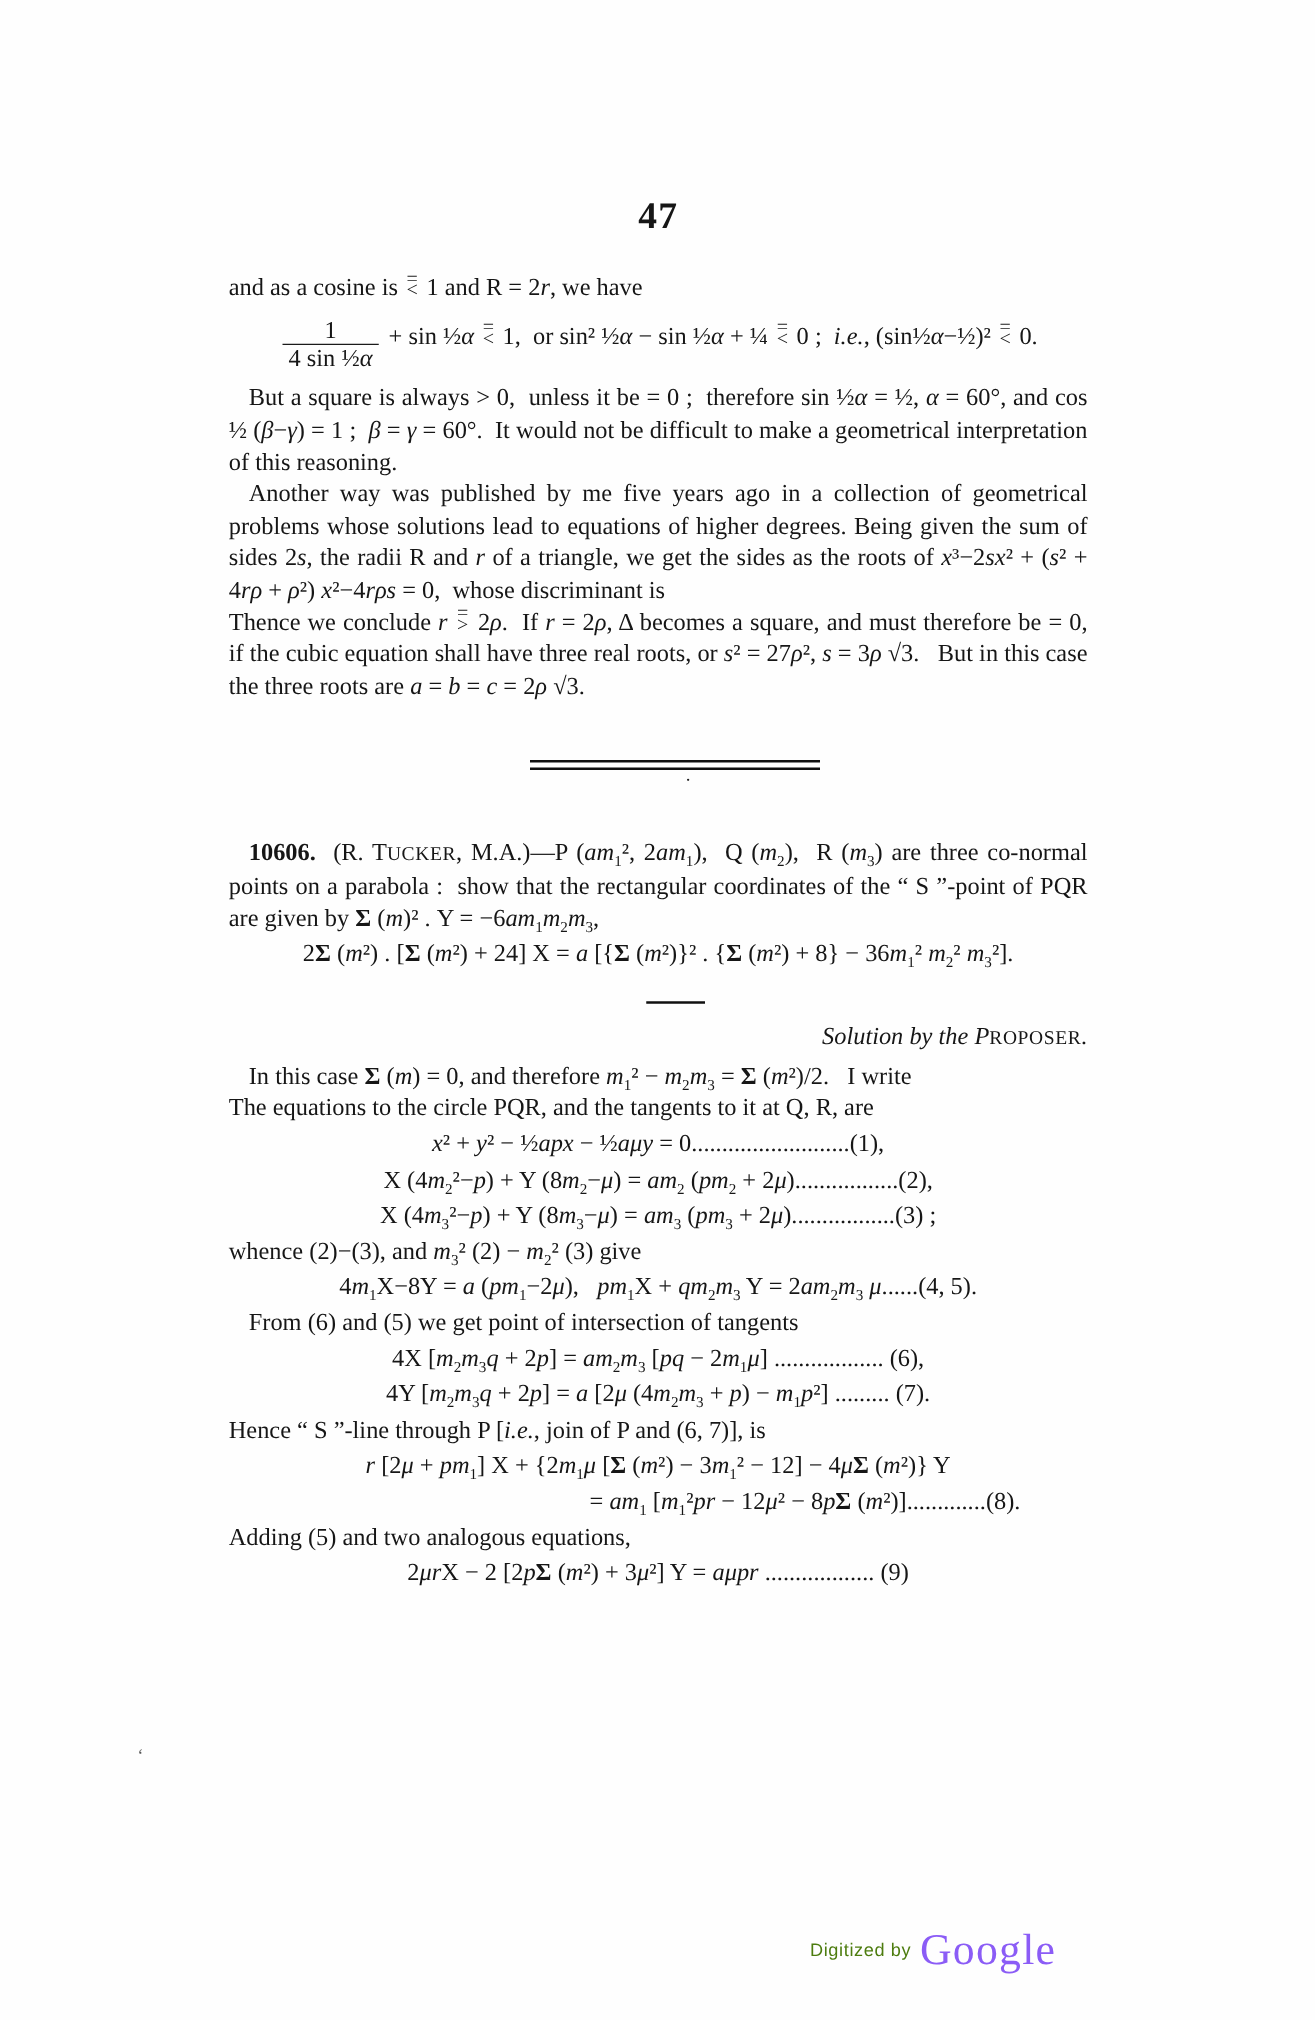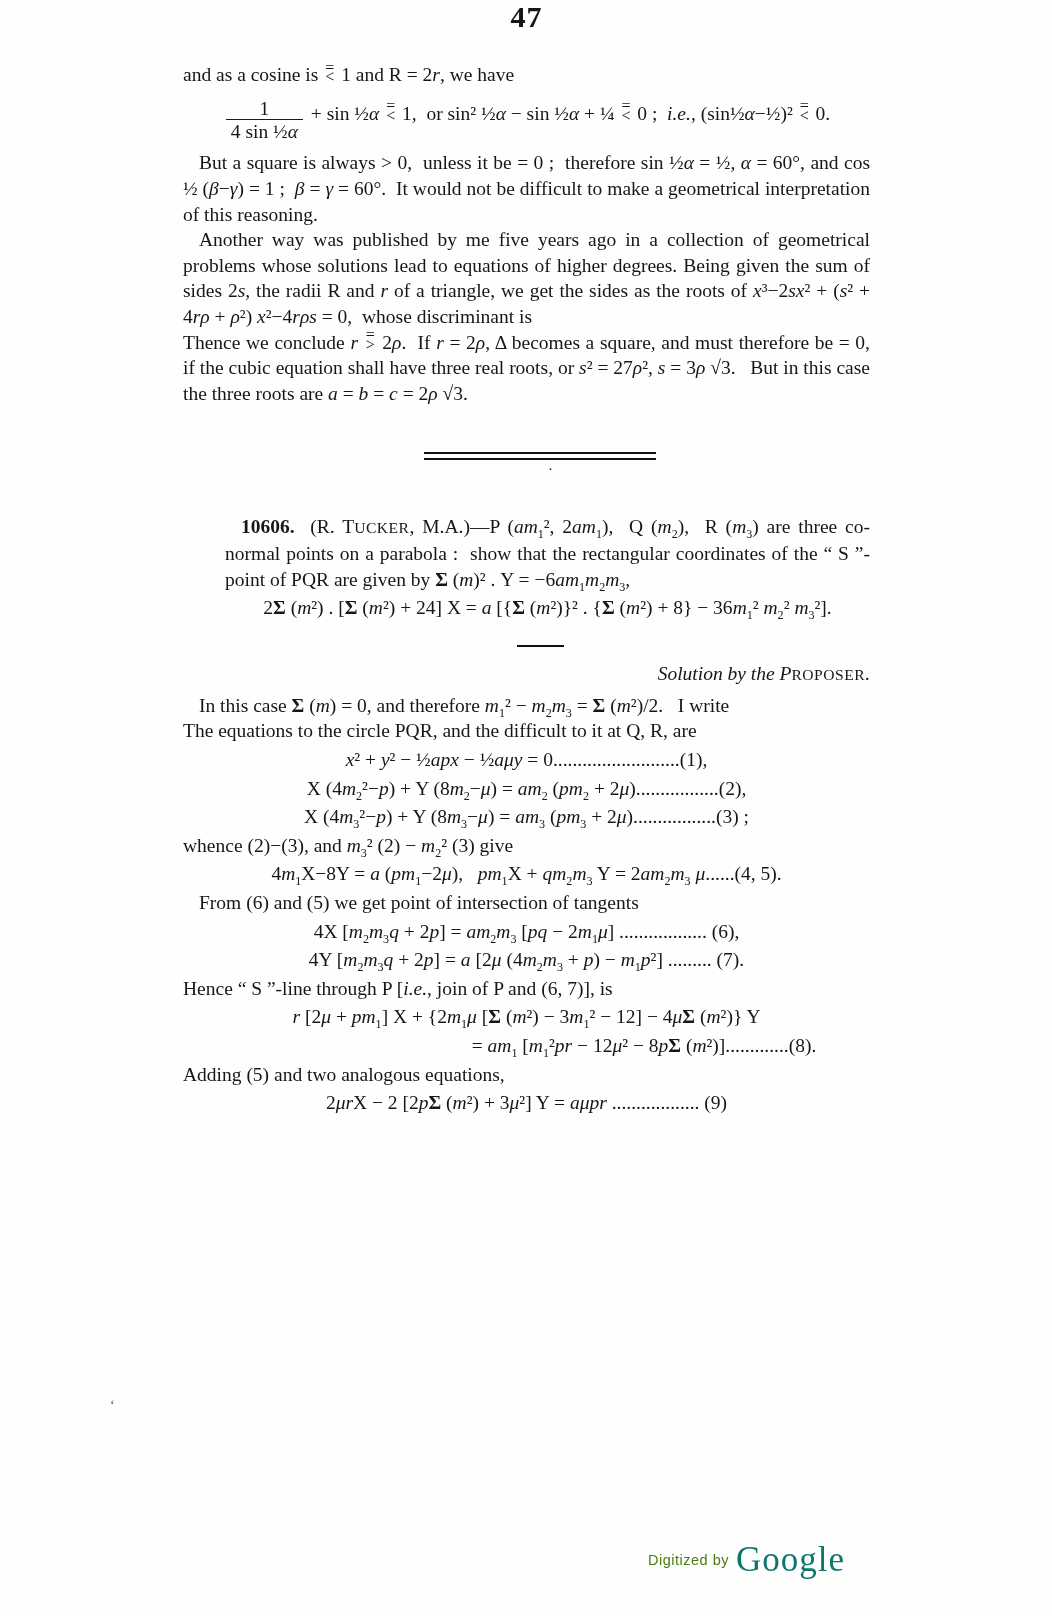--- a/index.html
+++ b/index.html
@@ -6,20 +6,21 @@
   .page{
     position:relative;
     width:1052px;height:1616px;
     background:#fefefe;
     font-family:"Liberation Serif","DejaVu Serif",serif;
     color:#161616;
     overflow:hidden;
   }
   .content{
     position:absolute;left:183px;top:0;width:687px;
+    padding-top:156px;
   }
   .page-number{
     text-align:center;
     font-size:30px;font-weight:bold;
     letter-spacing:1px;
     margin-bottom:28px;
   }
   p.para{
     margin:0;
     font-size:19.5px;
@@ -68,21 +69,21 @@
   .divider-dot{
     display:block;
     text-align:center;
     transform:translateX(24px);
     font-size:15px;
     line-height:10px;
     height:12px;
     margin-top:4px;
     color:#222;
   }
-  .problem-block{margin-top:38px;margin-left:42px;}
+  .problem-block{margin-top:38px;}
   .short-rule{
     width:47px;
     border-top:2.5px solid #101010;
     margin:24px auto 0 auto;
     transform:translateX(14px);
   }
   .solution-heading{
     margin:16px 0 8px 0;
     text-align:right;
     font-size:19.5px;
@@ -97,21 +98,21 @@
   .watermark{
     position:absolute;left:648px;top:1540px;
     white-space:nowrap;
     font-family:"Liberation Sans","DejaVu Sans",sans-serif;
   }
   .watermark .prefix{
     font-size:14.5px;color:#4d7c0f;letter-spacing:0.5px;
     vertical-align:6px;
   }
   .watermark .glogo{
-    font-size:35px;color:#0f766e;
+    font-size:35px;color:#8b5cf6;
     font-family:"Liberation Serif","DejaVu Serif",serif;
     letter-spacing:1px;
     margin-left:7px;
   }
 </style>
 </head>
 <body>
 
 <div class="page">
   <div class="content">
@@ -135,21 +136,21 @@
     <div class="problem-block">
       <p class="para indent"><b>10606.</b>&nbsp;&nbsp;(R. T<span class="sc">UCKER</span>, M.A.)—P (<i>am</i><sub>1</sub>², 2<i>am</i><sub>1</sub>),&nbsp; Q (<i>m</i><sub>2</sub>),&nbsp; R (<i>m</i><sub>3</sub>) are three co-normal points on a parabola :&nbsp; show that the rectangular coordinates of the “ S ”-point of PQR are given by <span class="sig">Σ</span> (<i>m</i>)² . Y = −6<i>am</i><sub>1</sub><i>m</i><sub>2</sub><i>m</i><sub>3</sub>,</p>
       <div class="eq">2<span class="sig">Σ</span> (<i>m</i>²) . [<span class="sig">Σ</span> (<i>m</i>²) + 24] X = <i>a</i> [{<span class="sig">Σ</span> (<i>m</i>²)}² . {<span class="sig">Σ</span> (<i>m</i>²) + 8} − 36<i>m</i><sub>1</sub>² <i>m</i><sub>2</sub>² <i>m</i><sub>3</sub>²].</div>
     </div>
 
     <div class="short-rule"></div>
 
     <h3 class="solution-heading"><i>Solution by the</i> P<span class="sc">ROPOSER</span>.</h3>
 
     <p class="para indent">In this case <span class="sig">Σ</span> (<i>m</i>) = 0, and therefore <i>m</i><sub>1</sub>² − <i>m</i><sub>2</sub><i>m</i><sub>3</sub> = <span class="sig">Σ</span> (<i>m</i>²)/2.&nbsp;&nbsp; I write</p>
-    <p class="para">The equations to the circle PQR, and the difficult to it at Q, R, are</p>
+    <p class="para">The equations to the circle PQR, and the tangents to it at Q, R, are</p>
 
     <div class="eq"><i>x</i>² + <i>y</i>² − ½<i>apx</i> − ½<i>a</i><i>μ</i><i>y</i> = 0..........................(1),</div>
     <div class="eq">X (4<i>m</i><sub>2</sub>²−<i>p</i>) + Y (8<i>m</i><sub>2</sub>−<i>μ</i>) = <i>am</i><sub>2</sub> (<i>pm</i><sub>2</sub> + 2<i>μ</i>).................(2),</div>
     <div class="eq">X (4<i>m</i><sub>3</sub>²−<i>p</i>) + Y (8<i>m</i><sub>3</sub>−<i>μ</i>) = <i>am</i><sub>3</sub> (<i>pm</i><sub>3</sub> + 2<i>μ</i>).................(3) ;</div>
 
     <p class="para">whence (2)−(3), and <i>m</i><sub>3</sub>² (2) − <i>m</i><sub>2</sub>² (3) give</p>
     <div class="eq">4<i>m</i><sub>1</sub>X−8Y = <i>a</i> (<i>pm</i><sub>1</sub>−2<i>μ</i>),&nbsp;&nbsp; <i>pm</i><sub>1</sub>X + <i>qm</i><sub>2</sub><i>m</i><sub>3</sub> Y = 2<i>am</i><sub>2</sub><i>m</i><sub>3</sub> <i>μ</i>......(4, 5).</div>
 
     <p class="para indent">From (6) and (5) we get point of intersection of tangents</p>
     <div class="eq">4X [<i>m</i><sub>2</sub><i>m</i><sub>3</sub><i>q</i> + 2<i>p</i>] = <i>am</i><sub>2</sub><i>m</i><sub>3</sub> [<i>pq</i> − 2<i>m</i><sub>1</sub><i>μ</i>] .................. (6),</div>

